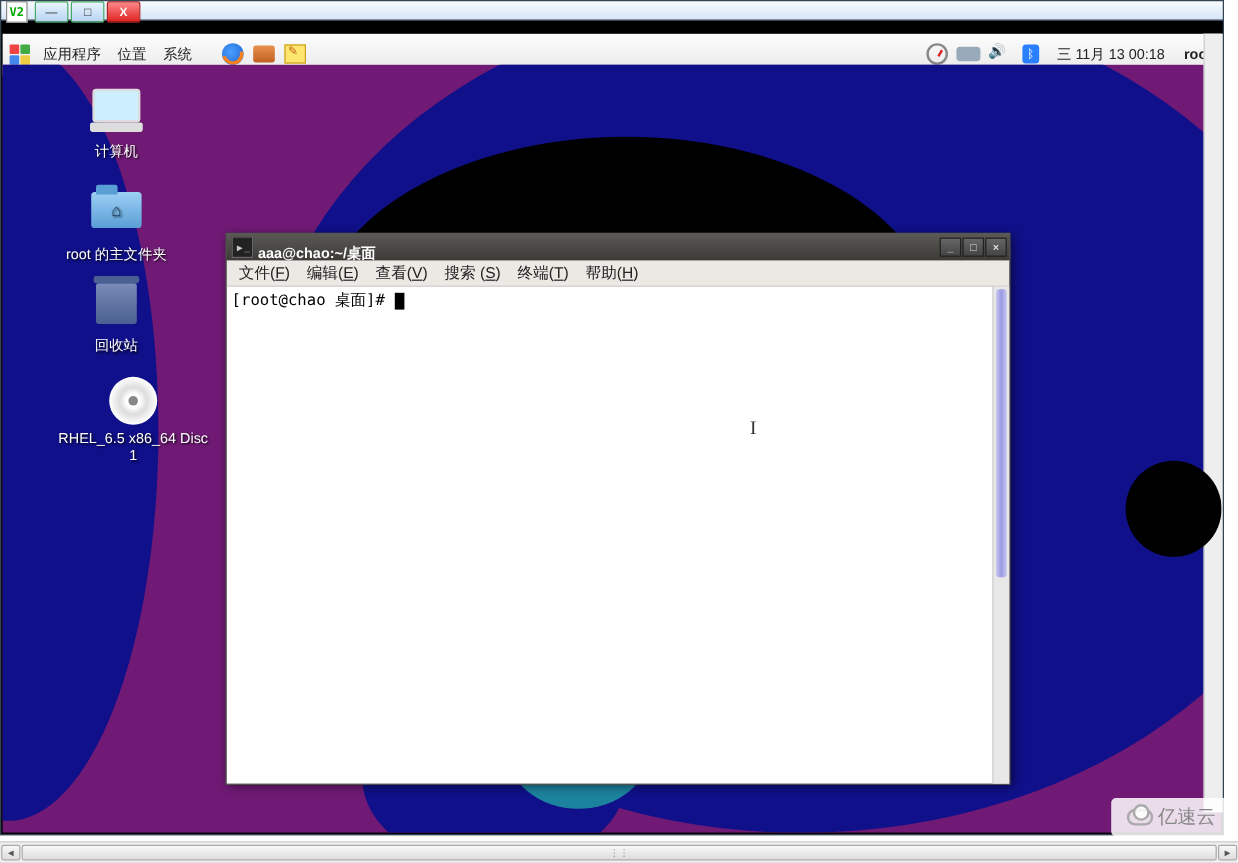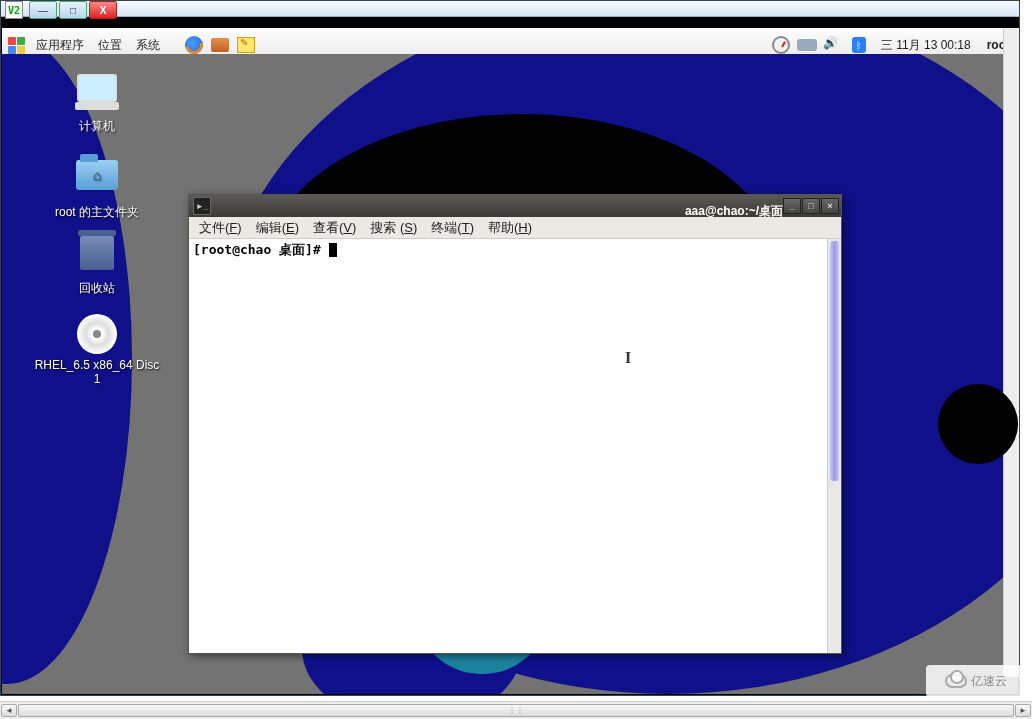--- a/index.html
+++ b/index.html
@@ -25,21 +25,21 @@
 .gnome { position: absolute; inset: 0; background: #000; }
 .gnome-panel { height: 35px; background: linear-gradient(#fdfdfd,#e8e8e8); border-bottom: 1px solid #bbb; display: flex; align-items: center; padding: 0 4px; gap: 6px; }
 .panel-icon { width: 20px; height: 20px; display: flex; align-items: center; justify-content: center; }
 .panel-menu { color: #222; padding: 0 4px; }
 .panel-sep { width: 8px; }
 .panel-spacer { flex: 1; }
 .panel-clock { color: #222; padding: 0 6px; }
 .panel-user { color: #222; font-weight: bold; padding: 0 4px; }
 
 
-.desktop-body { position: absolute; top: 26px; left: 0; right: 0; bottom: 0; background: #737373; overflow: hidden; }
+.desktop-body { position: absolute; top: 26px; left: 0; right: 0; bottom: 0; background: #701a75; overflow: hidden; }
 .blob { position: absolute; border-radius: 50%; background: #10108a; }
 .b1 { width: 900px; height: 700px; top: -60px; right: -100px; }
 .b2 { width: 250px; height: 650px; top: -20px; left: -120px; border-radius: 50% 50% 50% 50%; }
 .b3 { width: 220px; height: 150px; bottom: -30px; left: 300px; }
 .b4 { width: 120px; height: 100px; bottom: 20px; left: 420px; background:#1e90a0; border-radius:50%; opacity:.9;}
 .b5 { width: 520px; height: 320px; top: 60px; left: 260px; background:#000; z-index:1; }
 .b6 { width: 80px; height: 80px; top: 330px; right: 0px; background:#000; z-index:1;}
 
 
 .dicon { position: absolute; width: 130px; text-align: center; color: #fff; text-shadow: 1px 1px 2px #000; z-index: 2; font-size:12px;}
@@ -51,33 +51,33 @@
 .folder::after{content:"⌂";position:absolute;inset:0;display:flex;align-items:center;justify-content:center;color:#246;font-size:14px;}
 .trash{width:34px;height:34px;background:linear-gradient(#7a8cb8,#4a6090);margin:2px auto 0;border-radius:2px;position:relative;}
 .trash::before{content:"";position:absolute;top:-6px;left:-2px;right:-2px;height:6px;background:#4a6090;border-radius:2px;}
 .dvd{width:40px;height:40px;background:radial-gradient(circle,#fff 20%,#ddd 40%,#fff 70%,#ccc);border-radius:50%;margin:0 auto;position:relative;}
 .dvd::after{content:"";position:absolute;top:16px;left:16px;width:8px;height:8px;background:#888;border-radius:50%;}
 
 
 .term-win { position: absolute; left: 186px; top: 140px; width: 654px; height: 460px; z-index: 5; border: 1px solid #555; background: #3c3b37; box-shadow: 2px 2px 8px rgba(0,0,0,.5); }
 .term-title { height: 22px; background: linear-gradient(#5a5955,#3c3b37); display: flex; align-items: center; color: #fff; font-weight: bold; font-size: 12px; }
 .term-title-icon { width: 18px; height: 18px; margin: 0 4px; background: #222; border: 1px solid #666; display:flex;align-items:center;justify-content:center;font-size:8px;color:#ccc;}
-.term-title-text { flex: 1; text-align: right; margin-top: 11px; }
+.term-title-text { flex: 1; text-align: left; margin-top: 11px; }
 .term-title-btns { display: flex; gap: 1px; padding-right: 2px; }
 .term-tb { width: 18px; height: 16px; background: linear-gradient(#666,#444); border: 1px solid #222; color: #ddd; font-size: 9px; display:flex;align-items:center;justify-content:center;}
 .term-menu { height: 22px; background: #ece9e4; display: flex; align-items: center; gap: 14px; padding: 0 10px; border-bottom: 1px solid #ccc; color: #222; font-size: 13px; text-align: center;}
 .term-menu span u{text-decoration:underline;}
-.term-body { position: absolute; top: 44px; left: 0; right: 0; bottom: 0; background: #fff; font-family: "DejaVu Sans Mono", monospace; font-size: 13px; color: #000; padding: 2px 4px; font-weight: bold; }
+.term-body { position: absolute; top: 44px; left: 0; right: 0; bottom: 0; background: #fff; font-family: "DejaVu Sans Mono", monospace; font-size: 13px; color: #000; padding: 2px 4px; }
 .term-scroll { position: absolute; top: 0; right: 0; bottom: 0; width: 14px; background: #e8e8e8; border-left: 1px solid #ccc; }
 .term-thumb { position:absolute; top:2px; left:2px; right:2px; height:240px; background:linear-gradient(90deg,#c8c8ee,#9a9ae4,#c8c8ee); border-radius:3px;}
 .cursor { display: inline-block; width: 8px; height: 14px; background: #000; vertical-align: text-bottom; }
 .ibeam { position: absolute; font-family: serif; font-size: 16px; color: #333; }
 
 
-.watermark { position: absolute; right: 6px; bottom: 22px; width: 100px; height: 32px; background: rgba(255,255,255,.85); border-radius: 4px; display:flex;align-items:center;justify-content:center;color:#888;font-size:12px;gap:4px;}
+.watermark { position: absolute; right: 6px; bottom: 22px; width: 100px; height: 32px; background: rgba(255,255,255,.85); border-radius: 4px; display:flex;align-items:center;justify-content:center;color:#888;font-size:16px;gap:4px;}
 .watermark .cloud{width:22px;height:14px;border:2px solid #aaa;border-radius:10px;position:relative;}
 .watermark .cloud::before{content:"";position:absolute;top:-6px;left:3px;width:10px;height:10px;border:2px solid #aaa;border-radius:50%;background:rgba(255,255,255,.85);}
 
 
 .ff{width:18px;height:18px;border-radius:50%;background:radial-gradient(circle at 40% 40%,#4aa0ff,#1a5fd0);position:relative;overflow:hidden;}
 .ff::after{content:"";position:absolute;inset:0;border-radius:50%;border:3px solid #f58220;border-left-color:transparent;border-top-color:transparent;transform:rotate(30deg);}
 .book{width:18px;height:14px;background:linear-gradient(#e89050,#c06020);border-radius:2px;}
 .note{width:18px;height:16px;background:#ffe66d;border:1px solid #cca020;position:relative;}
 .note::after{content:"✎";position:absolute;top:-1px;left:2px;font-size:10px;color:#c06020;}
 .gauge{width:18px;height:18px;border:2px solid #888;border-radius:50%;position:relative;}
@@ -163,21 +163,21 @@
               <div class="folder"></div>
             </div>
           <div>root 的主文件夹</div>
         </div>
         <div class="dicon" style="left:30px;top:180px">
           <div class="pic">
               <div class="trash"></div>
             </div>
           <div>回收站</div>
         </div>
-        <div class="dicon" style="left:30px;top:260px">
+        <div class="dicon" style="left:44px;top:260px">
           <div class="pic">
               <div class="dvd"></div>
             </div>
           <div>RHEL_6.5 x86_64 Disc 1</div>
         </div>
 
         <div class="term-win">
           <div class="term-title">
             <div class="term-title-icon">►_</div>
             <div class="term-title-text">aaa@chao:~/桌面</div>

